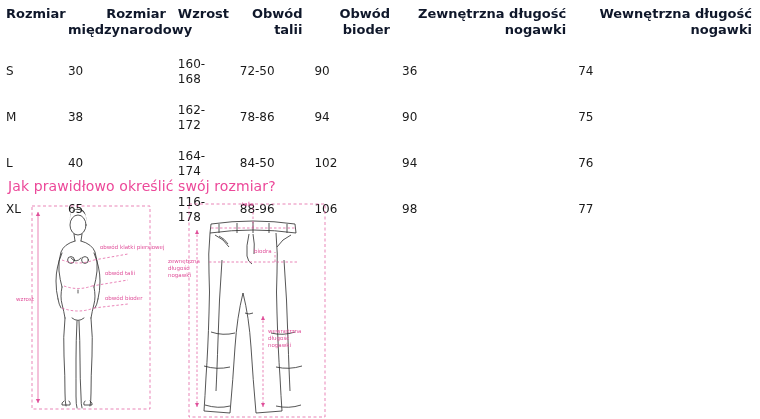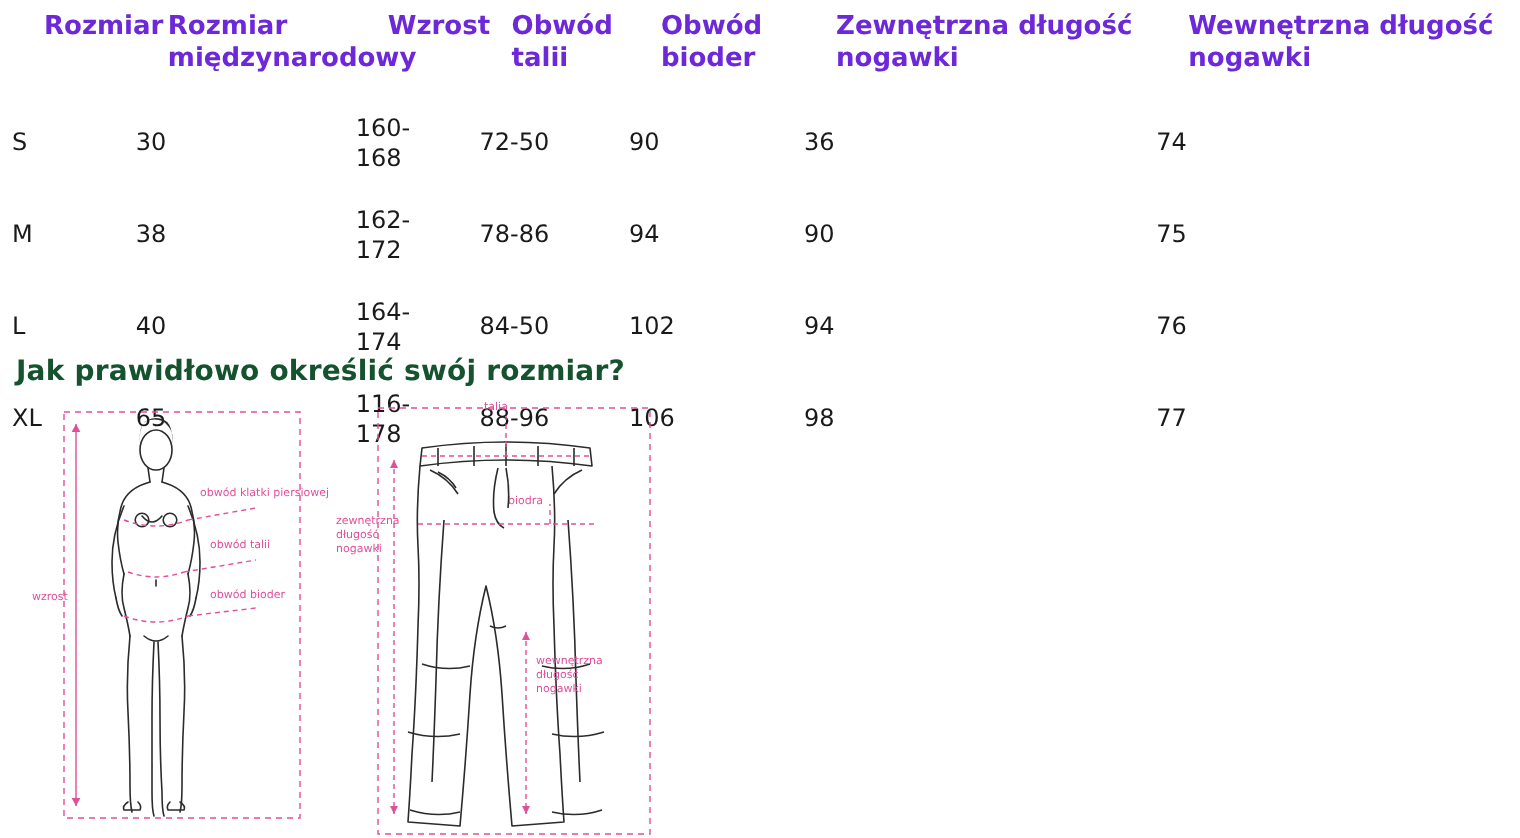--- a/index.html
+++ b/index.html
@@ -24,23 +24,23 @@
   
   table.size-table {
     width: 758px;
     border-collapse: collapse;
     table-layout: fixed;
     margin: 0;
   }
   table.size-table th {
     font-size: 13px;
     font-weight: bold;
-    text-align: left;
-    color: #6d28d9;
-    padding: 6px 6px 10px 22px;
+    text-align: right;
+    color: #0f172a;
+    padding: 6px 6px 10px 6px;
     vertical-align: top;
     line-height: 1.25;
   }
   table.size-table td {
     font-size: 12px;
     font-weight: normal;
     color: #1a1a1a;
     padding: 8px 6px;
     vertical-align: middle;
     line-height: 1.25;
@@ -57,22 +57,22 @@
   td.cell-sym       { padding-left: 8px; }
 
   .th-center { text-align: center; }
 
   
   .question {
     position: absolute;
     left: 8px;
     top: 178px;
     font-size: 14px;
-    font-weight: bold;
-    color: #14532d;
+    font-weight: normal;
+    color: #ec4899;
     letter-spacing: .1px;
   }
 
   
   .figures {
     position: absolute;
     left: 0;
     top: 200px;
     width: 760px;
     height: 219px;

